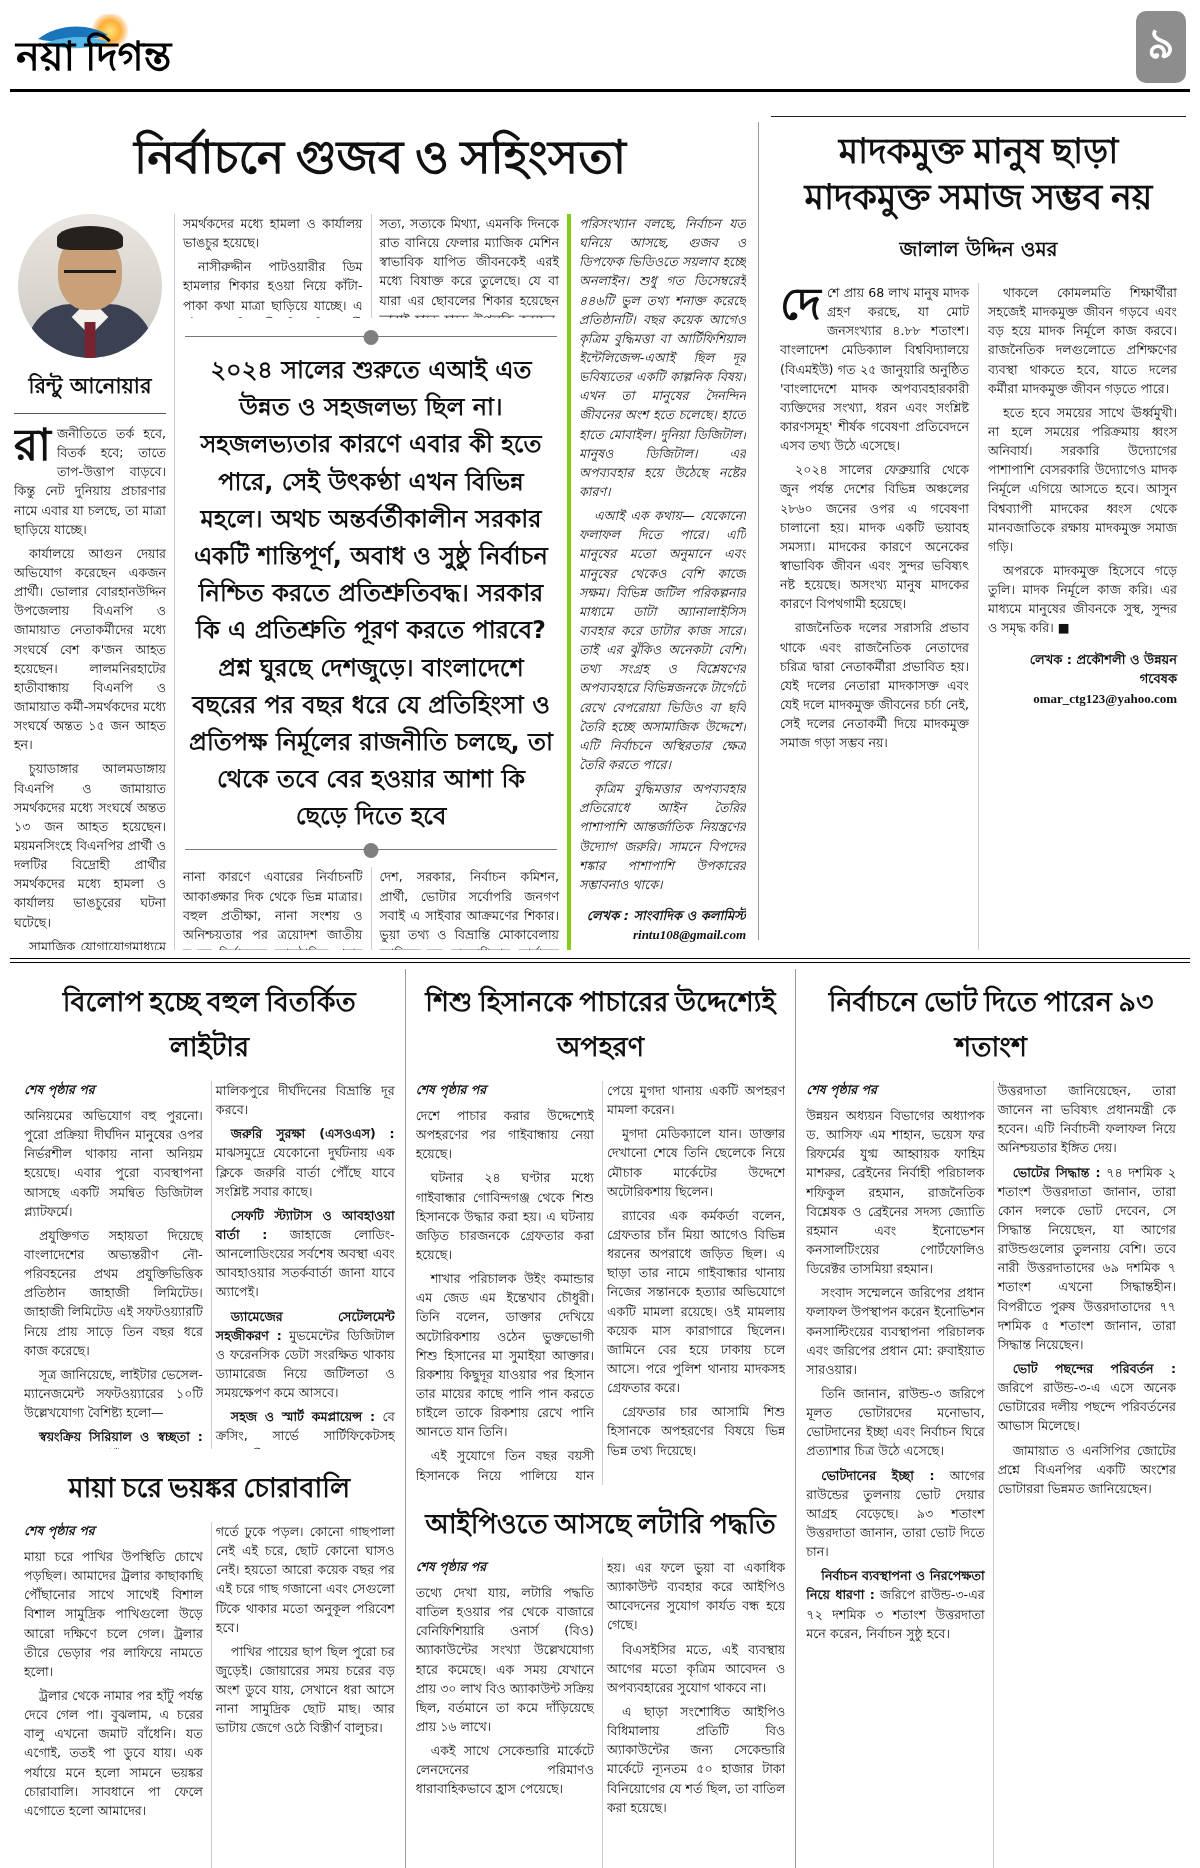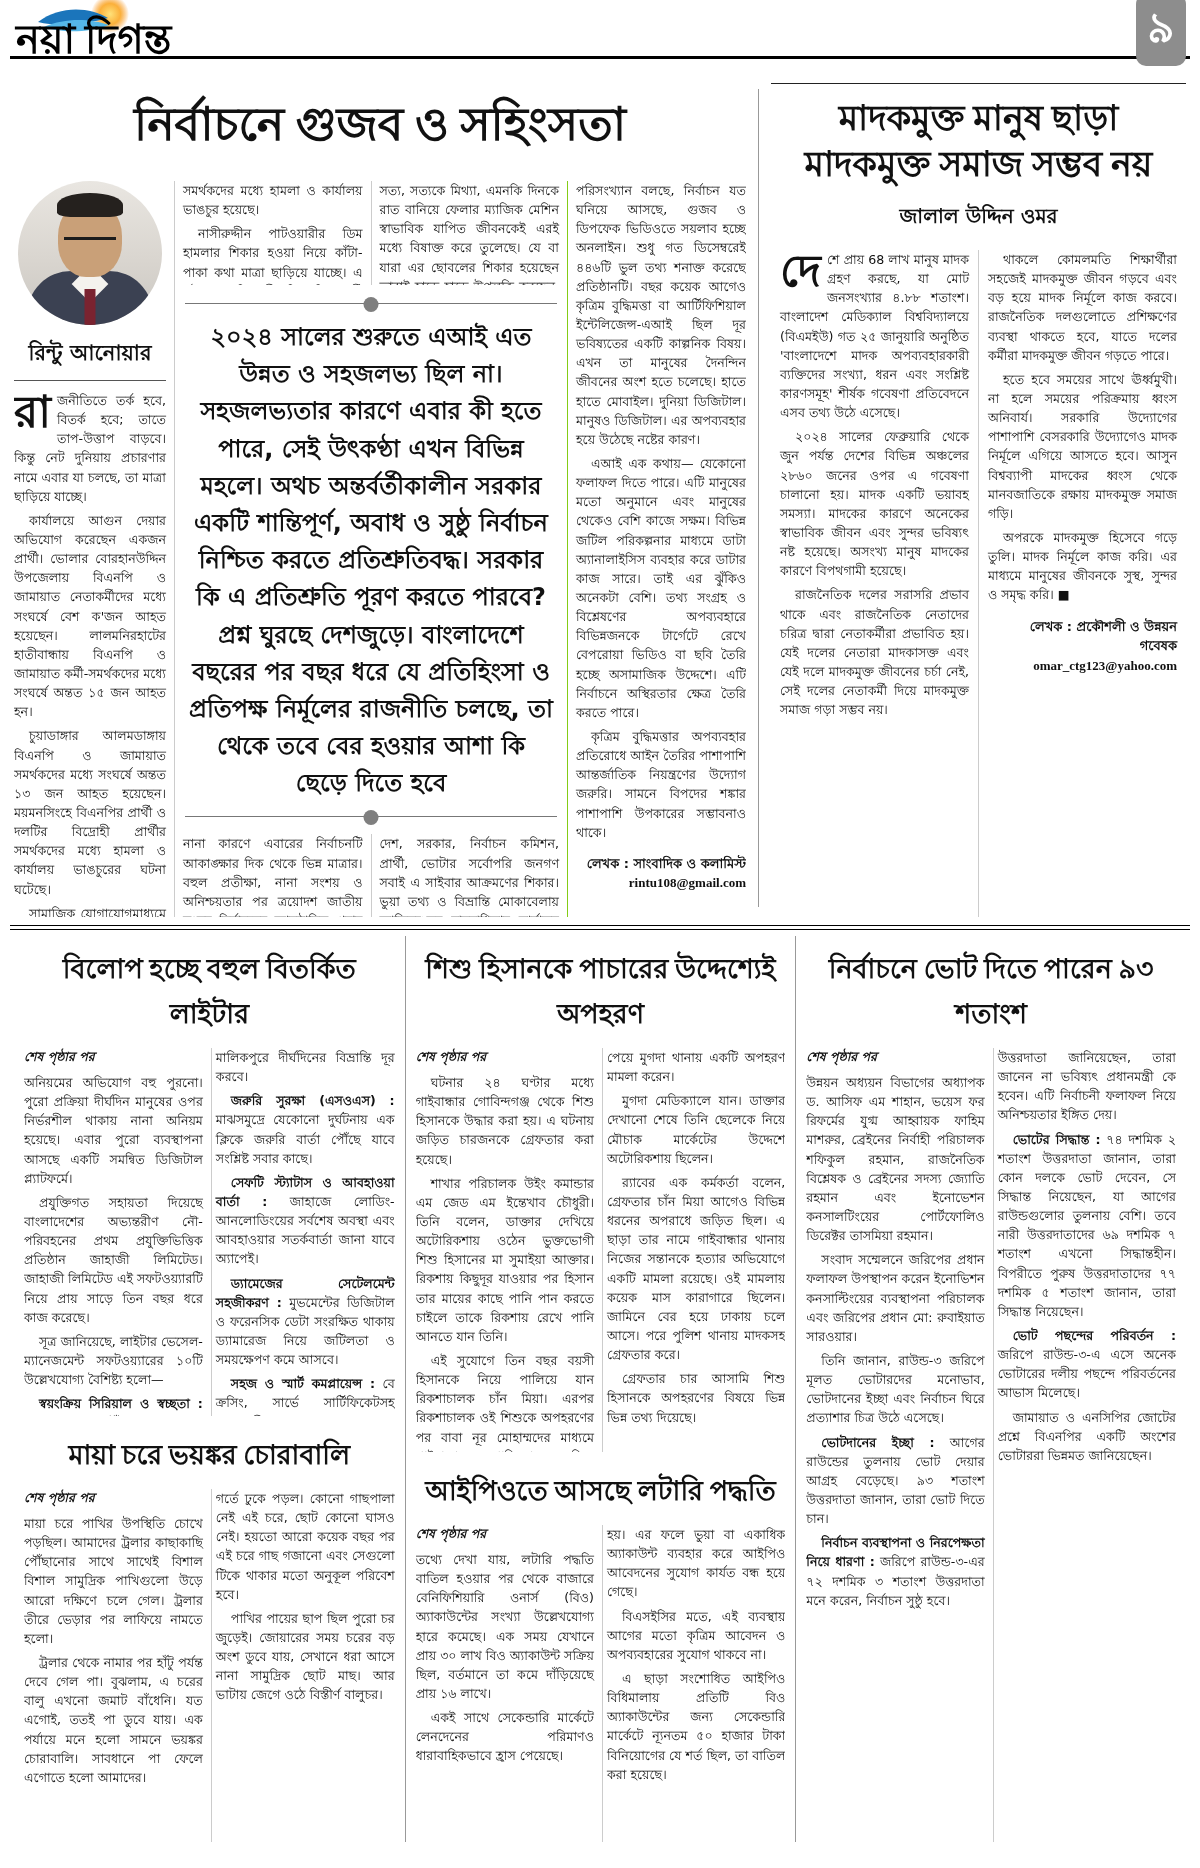--- a/index.html
+++ b/index.html
@@ -1,21 +1,21 @@
 <!DOCTYPE html>
 <html lang="bn"><head>
 <meta charset="utf-8">
 <style>
   html,body{margin:0;padding:0;background:#fff;}
   body{width:1200px;height:1868px;overflow:hidden;color:#111;
        font-family:"DejaVu Sans","Liberation Sans",sans-serif;}
   .page{width:1200px;height:1868px;box-sizing:border-box;}
 
   
-  .header{height:56px;display:flex;align-items:center;justify-content:space-between;
+  .header{height:89px;display:flex;align-items:center;justify-content:space-between;
           padding:6px 14px 2px;box-sizing:border-box;}
   .logo-wrap{position:relative;width:260px;height:66px;}
   .dateblock{display:flex;align-items:center;gap:14px;}
   .datelines{text-align:right;line-height:1.5;}
   .dateline{font-size:15px;font-weight:600;}
   .mailline{font-size:15px;font-weight:700;font-family:"Liberation Serif",serif;}
   .page-badge{width:50px;height:72px;background:#8d8d8d;border-radius:10px;color:#fff;
               display:flex;align-items:center;justify-content:center;font-size:42px;font-weight:700;}
   .header-rule{border-top:3px solid #000;margin:0 10px;}
 
@@ -47,21 +47,21 @@
   .photo .glasses{position:absolute;top:56px;left:50%;transform:translateX(-50%);
                   width:52px;height:11px;border-top:3px solid #1c1c1c;}
   .author-name{font-size:21px;font-weight:700;text-align:center;margin:12px 0 8px;}
   .author-rule{border-top:1px solid #555;margin-bottom:10px;}
   .lmiddle{width:392px;flex:0 0 392px;display:flex;flex-direction:column;border-left:1px solid #ccc;}
   .row2{display:flex;overflow:hidden;}
   .row2.toprow{height:104px;flex:0 0 104px;}
   .row2.botrow{flex:1;}
   .row2 .c{flex:1;padding:0 8px;overflow:hidden;}
   .row2 .c + .c{border-left:1px solid #ccc;}
-  .lcol4{flex:1;border-left:1px solid #84cc16;padding:0 0 0 8px;overflow:hidden;}
+  .lcol4{flex:1;border-left:4px solid #84cc16;padding:0 0 0 8px;overflow:hidden;font-style:italic;}
   .quote{margin:10px 8px;padding:2px 2px;}
   .qrule{position:relative;border-top:1px solid #777;height:1px;margin:6px 0 14px;}
   .qrule::after{content:'';position:absolute;left:50%;top:-7px;width:15px;height:15px;
                 background:#7f7f7f;border-radius:50%;transform:translateX(-50%);}
   .qrule.bottom{margin:14px 0 4px;}
   .quote-text{font-size:24px;line-height:1.55;font-weight:700;text-align:center;padding:0 4px;}
   .vdiv{width:1px;background:#999;margin:6px 12px 10px;}
   .art-right{flex:1;display:flex;flex-direction:column;border-top:1px solid #222;padding-top:4px;}
   .art-right h1{font-size:35px;font-weight:700;text-align:center;line-height:1.3;margin:8px 6px 4px;
                 font-family:"Liberation Serif","DejaVu Serif",serif;}
@@ -241,20 +241,21 @@
           <div class="p"><span>পাখির পায়ের ছাপ ছিল পুরো চর জুড়েই। জোয়ারের সময় চরের বড় অংশ ডুবে যায়, সেখানে ধরা আসে নানা সামুদ্রিক ছোট মাছ। আর ভাটায় জেগে ওঠে বিস্তীর্ণ বালুচর।</span></div>
         </div>
       </div>
     </div>
 
     <div class="group">
       <div class="bh">শিশু হিসানকে পাচারের উদ্দেশ্যেই অপহরণ</div>
       <div class="story-cols h410">
         <div class="c">
           <div class="kicker">শেষ পৃষ্ঠার পর</div>
+          <div class="p lead"><span>দেশে পাচার করার উদ্দেশ্যেই অপহরণের পর গাইবান্ধায় নেয়া হয়েছে।</span></div>
           <div class="p"><span>ঘটনার ২৪ ঘণ্টার মধ্যে গাইবান্ধার গোবিন্দগঞ্জ থেকে শিশু হিসানকে উদ্ধার করা হয়। এ ঘটনায় জড়িত চারজনকে গ্রেফতার করা হয়েছে।</span></div>
           <div class="p"><span>শাখার পরিচালক উইং কমান্ডার এম জেড এম ইন্তেখাব চৌধুরী। তিনি বলেন, ডাক্তার দেখিয়ে অটোরিকশায় ওঠেন ভুক্তভোগী শিশু হিসানের মা সুমাইয়া আক্তার। রিকশায় কিছুদূর যাওয়ার পর হিসান তার মায়ের কাছে পানি পান করতে চাইলে তাকে রিকশায় রেখে পানি আনতে যান তিনি।</span></div>
           <div class="p"><span>এই সুযোগে তিন বছর বয়সী হিসানকে নিয়ে পালিয়ে যান রিকশাচালক চাঁন মিয়া। এরপর রিকশাচালক ওই শিশুকে অপহরণের পর বাবা নূর মোহাম্মদের মাধ্যমে গাইবান্ধার গোবিন্দগঞ্জে নিজ বাড়িতে পাঠিয়ে দেয়।</span></div>
         </div>
         <div class="c">
           <div class="p lead"><span>পেয়ে মুগদা থানায় একটি অপহরণ মামলা করেন।</span></div>
           <div class="p"><span>মুগদা মেডিক্যালে যান। ডাক্তার দেখানো শেষে তিনি ছেলেকে নিয়ে মৌচাক মার্কেটের উদ্দেশে অটোরিকশায় ছিলেন।</span></div>
           <div class="p"><span>র‍্যাবের এক কর্মকর্তা বলেন, গ্রেফতার চাঁন মিয়া আগেও বিভিন্ন ধরনের অপরাধে জড়িত ছিল। এ ছাড়া তার নামে গাইবান্ধার থানায় নিজের সন্তানকে হত্যার অভিযোগে একটি মামলা রয়েছে। ওই মামলায় কয়েক মাস কারাগারে ছিলেন। জামিনে বের হয়ে ঢাকায় চলে আসে। পরে পুলিশ থানায় মাদকসহ গ্রেফতার করে।</span></div>
           <div class="p"><span>গ্রেফতার চার আসামি শিশু হিসানকে অপহরণের বিষয়ে ভিন্ন ভিন্ন তথ্য দিয়েছে।</span></div>
         </div>

